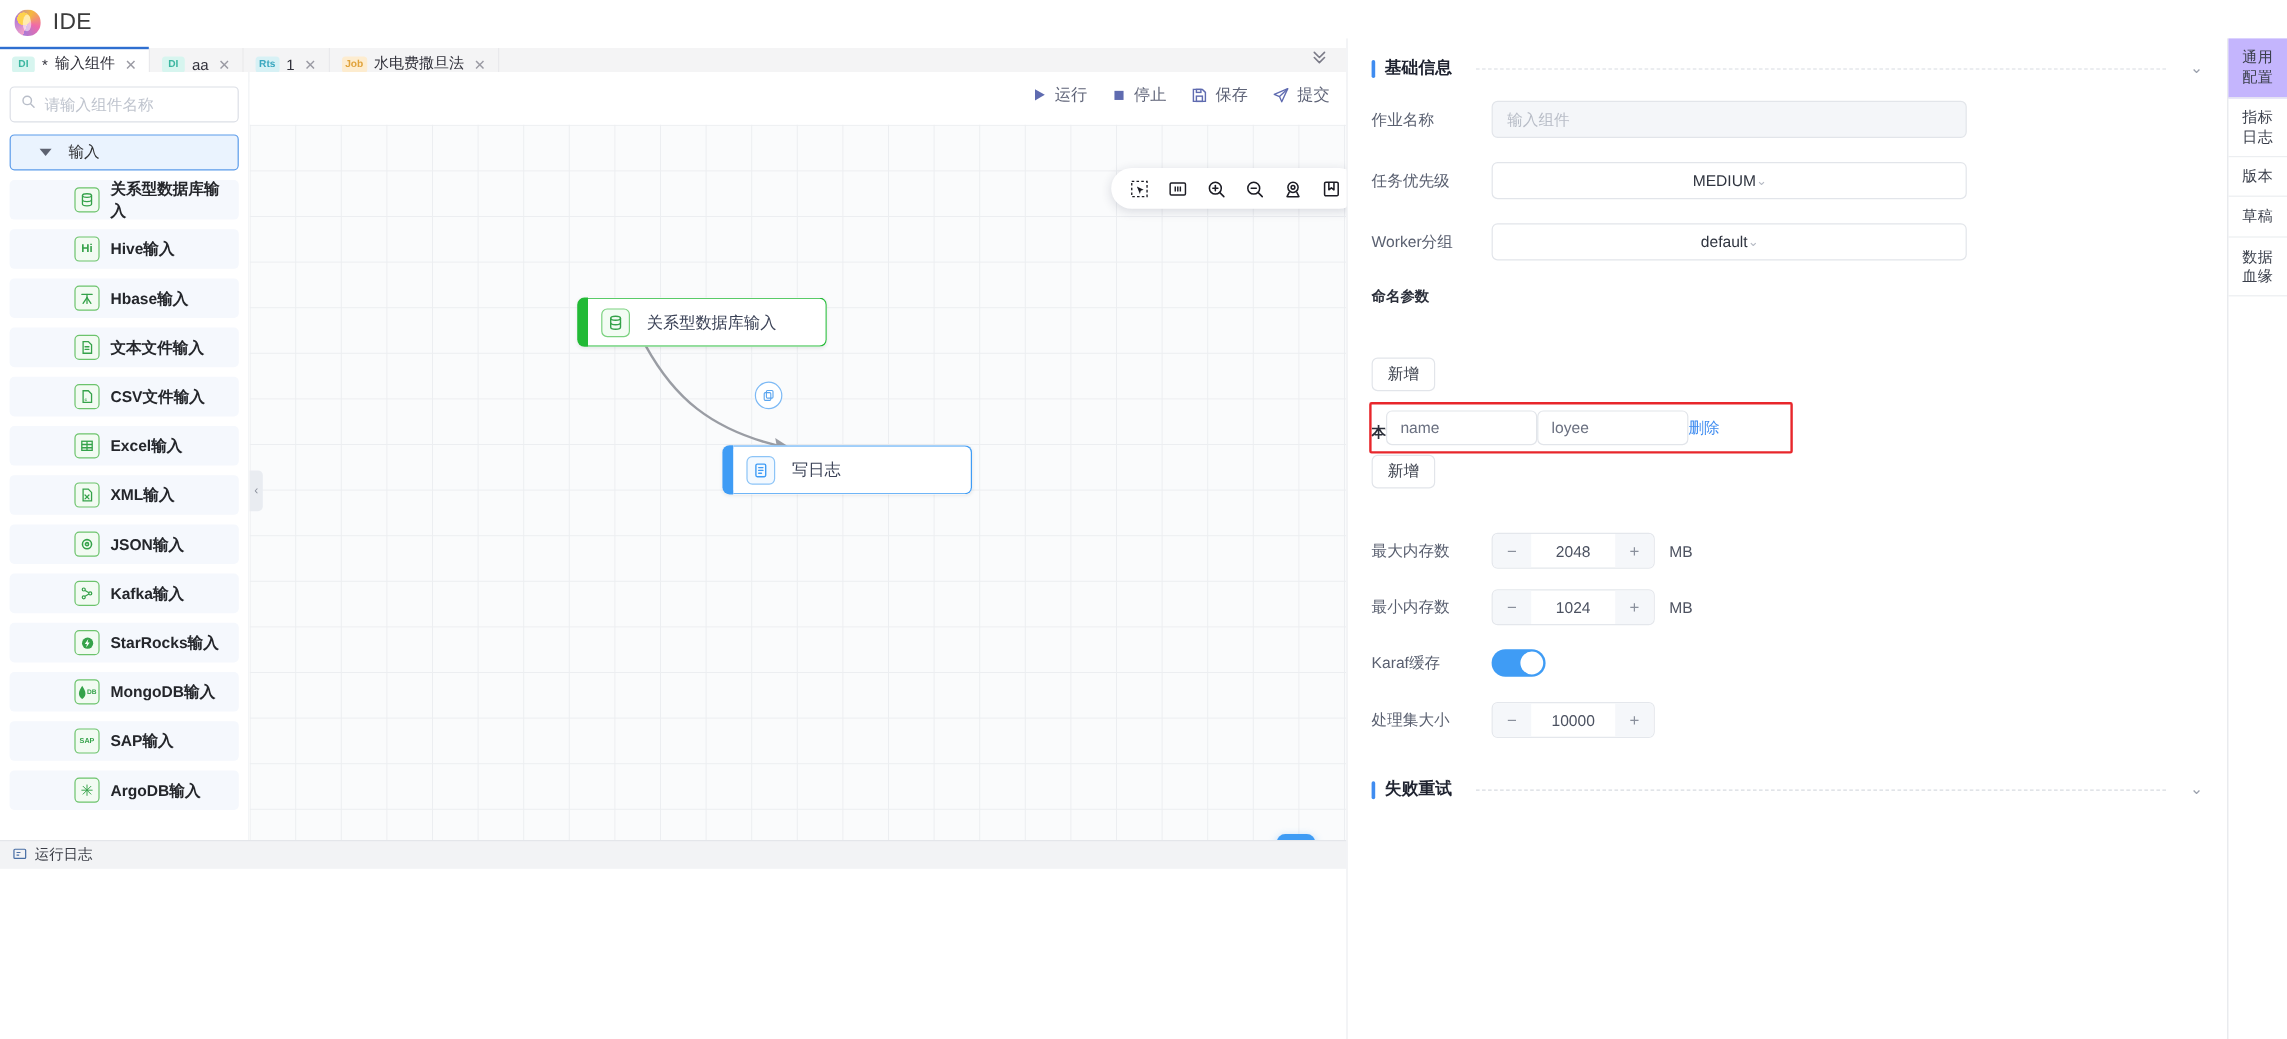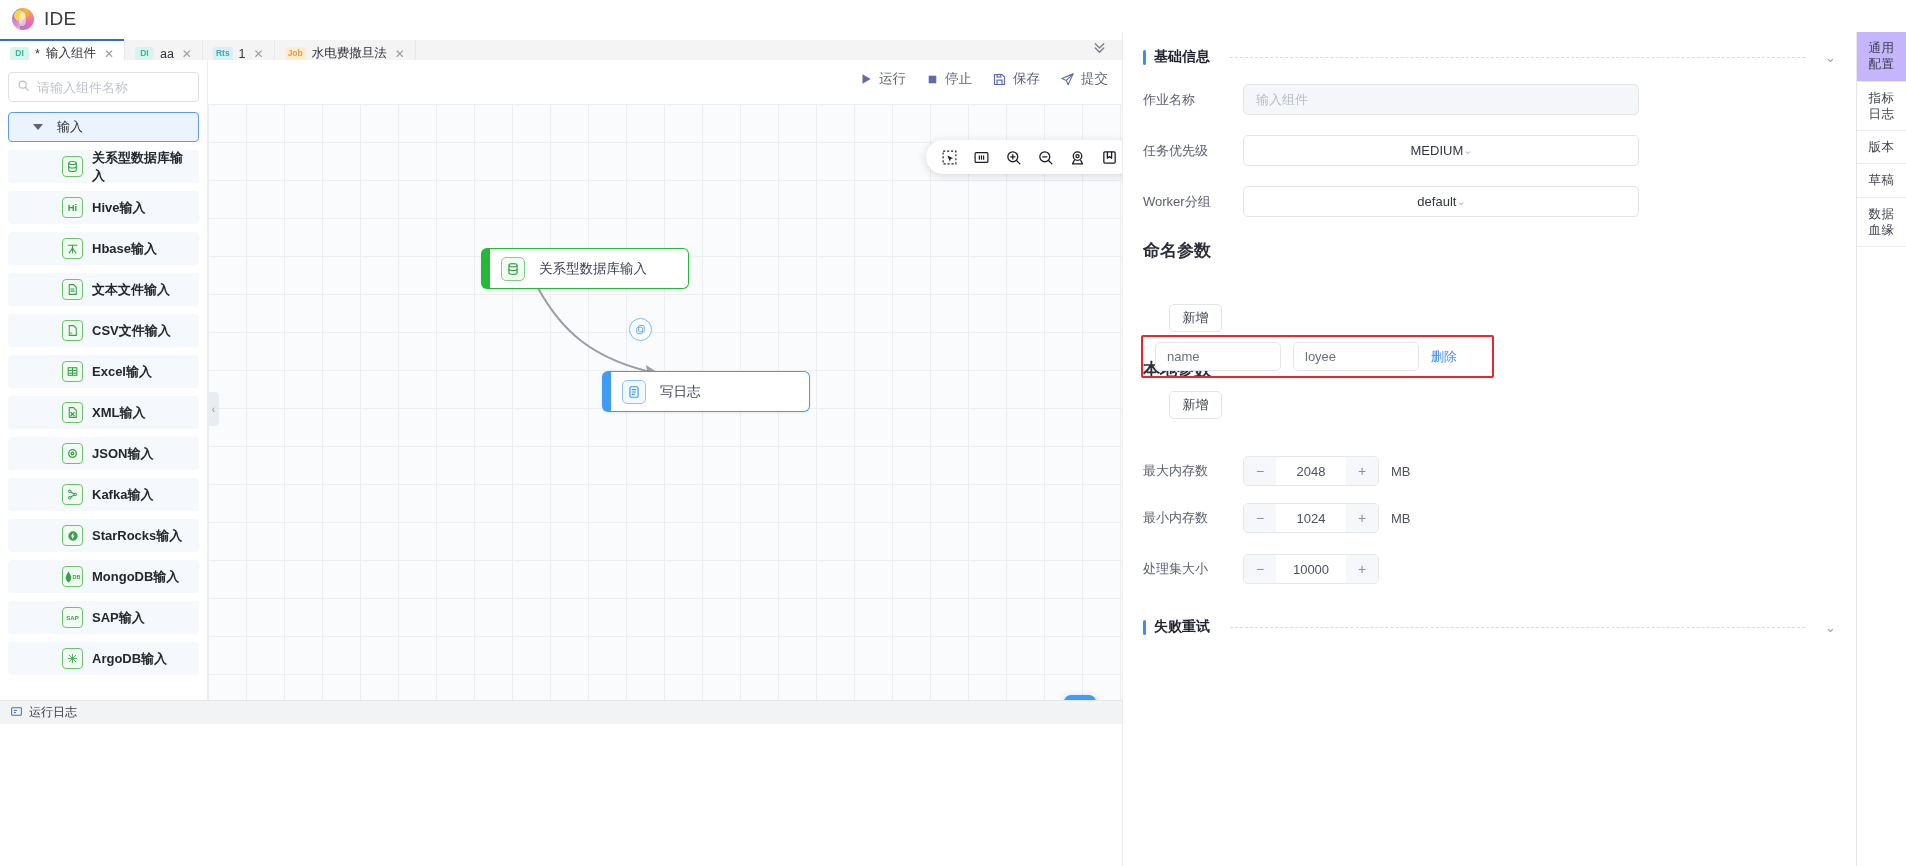--- a/index.html
+++ b/index.html
@@ -180,39 +180,39 @@
     height:31px; border:1px solid #e2e5ea; border-radius:5px; display:flex; align-items:center;
     padding: 0 12px; font-size:13px; color:#303540; background:#fff;
   }
   .inp.disabled { background:#f4f6f9; color:#b8bdc7; }
   .sel {
     height:31px; border:1px solid #e2e5ea; border-radius:5px; display:flex; align-items:center;
     justify-content:center; padding: 0 11px 0 12px; font-size:13px; color:#303540; cursor:pointer;
   }
   .sel .chev { color:#b4b9c3; font-size:11px; }
 
-  .block-label { padding: 0 20px; margin-top: 20px; font-size:17px; color:#2b2f3a; font-weight:600; }
+  .block-label { padding: 0 20px; margin-top: 20px; font-size:12px; color:#2b2f3a; font-weight:600; }
 
   .param-highlight {
     position:absolute; left:1141px; top:335px; width:353px; height:43px;
     border:2.5px solid #e8262b; border-radius:2px; z-index:3; pointer-events:none;
   }
   .param-row {
-    position:absolute; left:1155px; top:342px; display:flex; align-items:center; gap:12px; z-index:4;
+    position:absolute; left:1155px; top:342px; display:flex; align-items:center; gap:0; z-index:4;
   }
   .pinp {
     width:126px; height:29px; border:1px solid #e2e5ea; border-radius:5px;
     display:flex; align-items:center; padding:0 11px; font-size:13px; color:#6a7080; background:#fff;
   }
   .link-del { font-size:13px; color:#3f8cf0; cursor:pointer; }
 
   .btn-add {
     display:inline-flex; align-items:center; justify-content:center;
     width:53px; height:28px; border:1px solid #e2e5ea; border-radius:5px;
-    font-size:13px; color:#3c414d; background:#fff; cursor:pointer;margin-left:26px;
+    font-size:13px; color:#3c414d; background:#fff; cursor:pointer;
   }
 
   .stepper { display:flex; align-items:center; width:136px; height:30px;
              border:1px solid #e4e7ec; border-radius:5px; overflow:hidden; }
   .stp-btn { width:32px; height:100%; background:#f5f7fa; display:flex; align-items:center;
              justify-content:center; color:#8a909c; font-size:14px; cursor:pointer; flex:none; }
   .stp-val { flex:1; text-align:center; font-size:13px; color:#4b5160; }
   .unit { font-size:13px; color:#4d5260; margin-left:12px; }
 
   .switch { width:45px; height:23px; border-radius:12px; background:#3f9cf5; position:relative; cursor:pointer; }
@@ -611,20 +611,24 @@
       <div style="display:flex;align-items:center">
         <div class="stepper">
           <span class="stp-btn">−</span>
           <span class="stp-val">1024</span>
           <span class="stp-btn">+</span>
         </div>
         <span class="unit">MB</span>
       </div>
     </div>
 
+    <div class="field-row" style="margin-top:20px">
+      <span class="field-label">Karaf缓存</span>
+      <div class="switch"></div>
+    </div>
 
     <div class="field-row" style="margin-top:21px">
       <span class="field-label">处理集大小</span>
       <div class="stepper">
         <span class="stp-btn">−</span>
         <span class="stp-val">10000</span>
         <span class="stp-btn">+</span>
       </div>
     </div>
 

